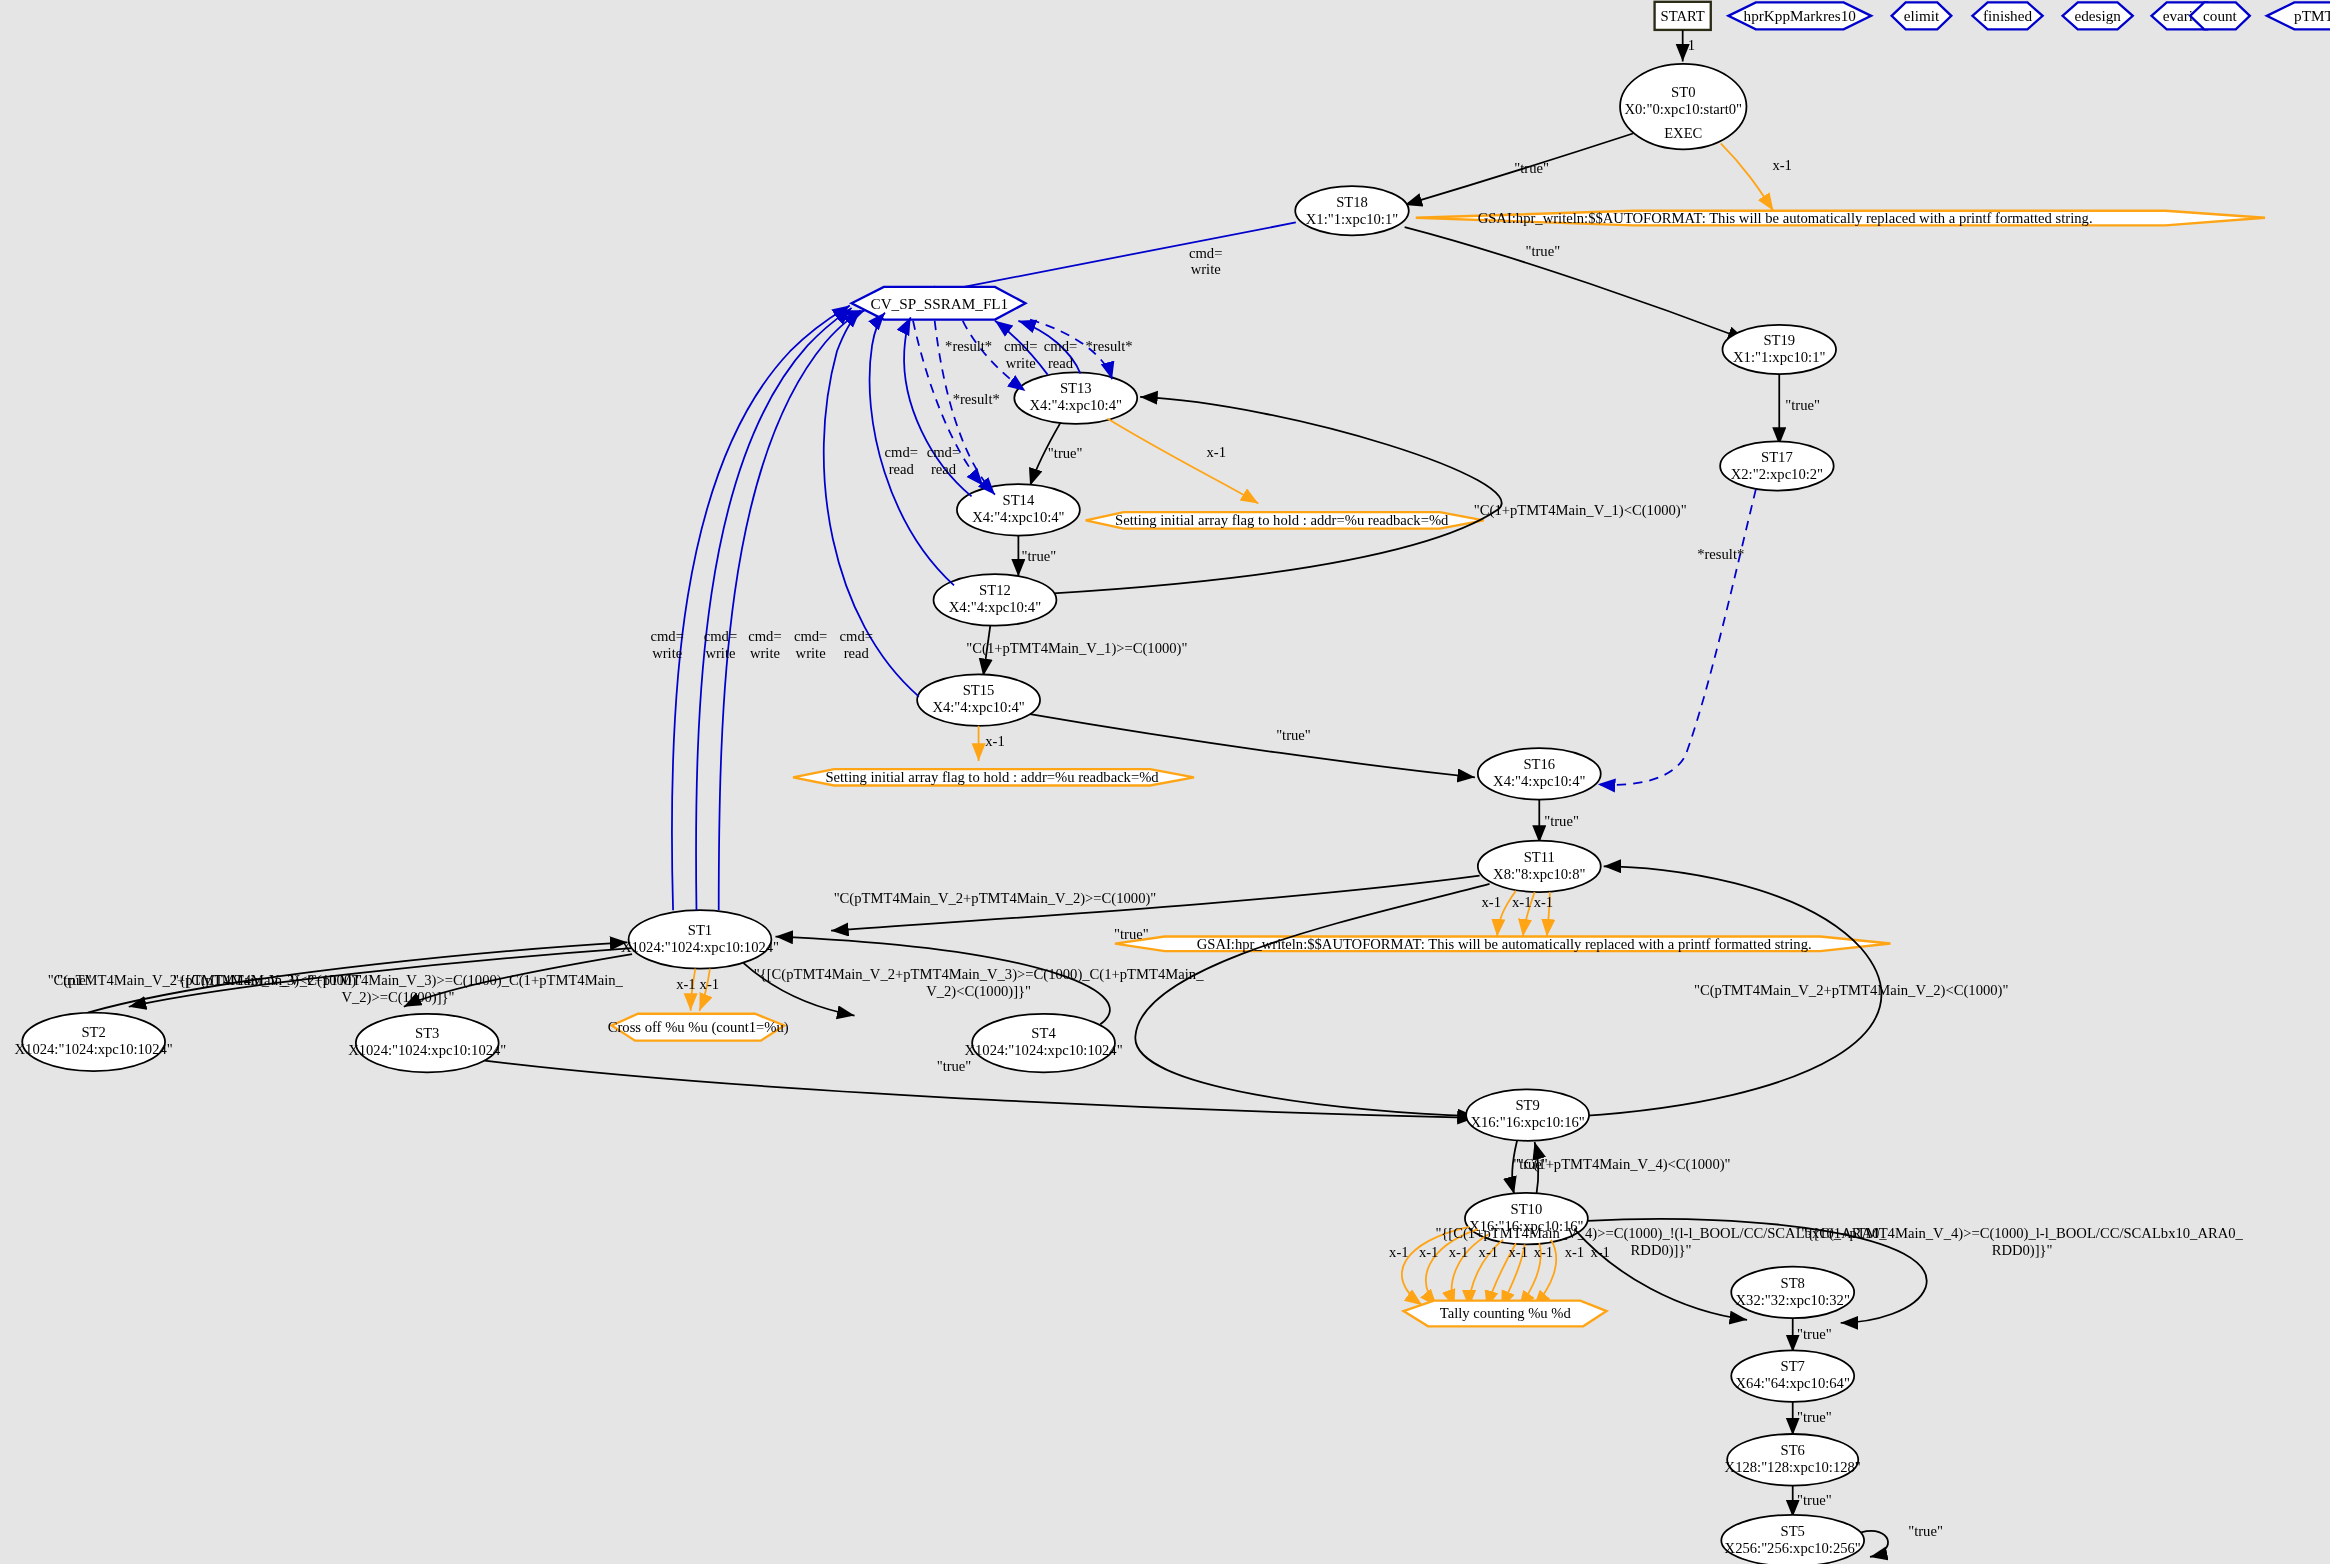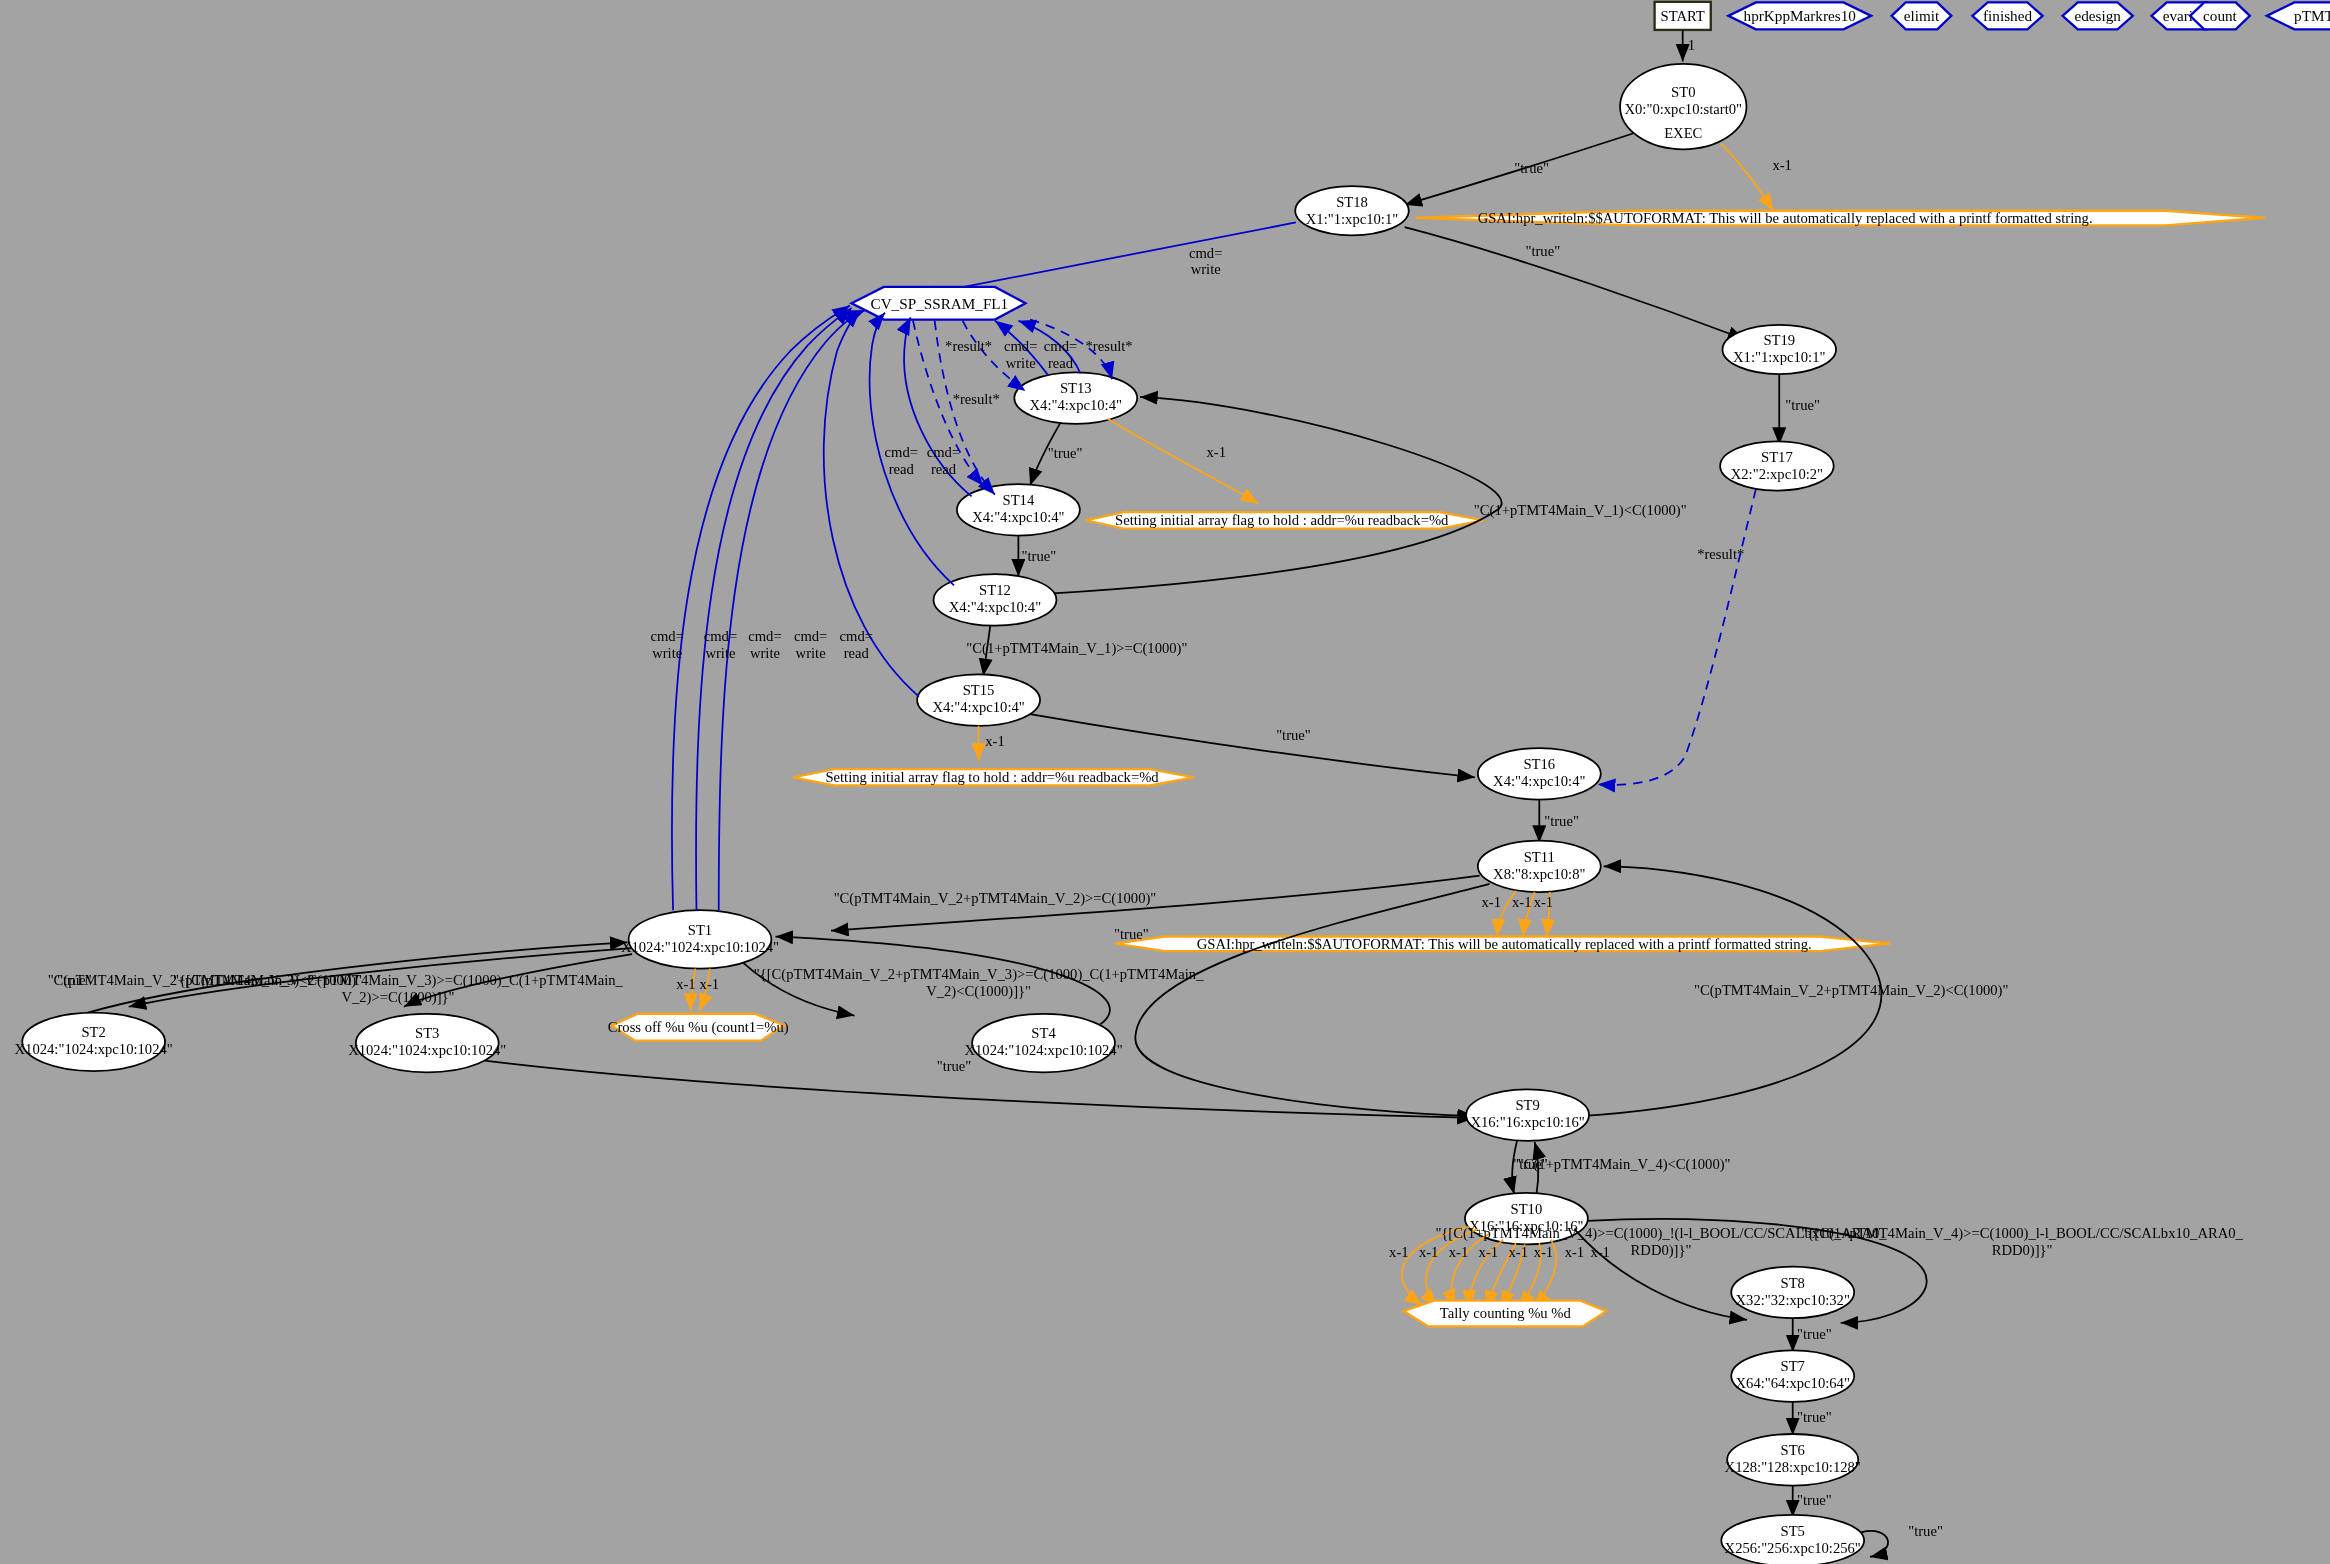--- a/index.html
+++ b/index.html
@@ -1,17 +1,17 @@
 <!DOCTYPE html>
 <html style="font-size:9.4px"><head>
 <meta charset="utf-8">
 <style>
   html,body{margin:0;padding:0;background:#ffffff;}
   body{font-family:"Liberation Serif", serif;}
-  #stage{position:relative;width:2330px;height:1564px;background:#a3a3a3;overflow:hidden;}
+  #stage{position:relative;width:2330px;height:1564px;background:#e5e5e5;overflow:hidden;}
   svg{position:absolute;top:0;left:0;width:2330px;height:1564px;}
   .nd-ell{fill:#ffffff;stroke:#000000;stroke-width:3;}
   .nd-box{fill:#ffffff;stroke:#2b2b16;stroke-width:4;}
   .nd-hexblue{fill:#ffffff;stroke:#0000cc;stroke-width:4;}
   .nd-noteor{fill:#ffffff;stroke:#ffa414;stroke-width:4;}
   .e-blk{fill:none;stroke:#000000;stroke-width:3;}
   .e-blue{fill:none;stroke:#0000cc;stroke-width:3;}
   .e-blue-d{fill:none;stroke:#0000cc;stroke-width:3;stroke-dasharray:16 12;}
   .e-or{fill:none;stroke:#ffa414;stroke-width:3;}
   text{font-family:"Liberation Serif", serif;fill:#000000;}

